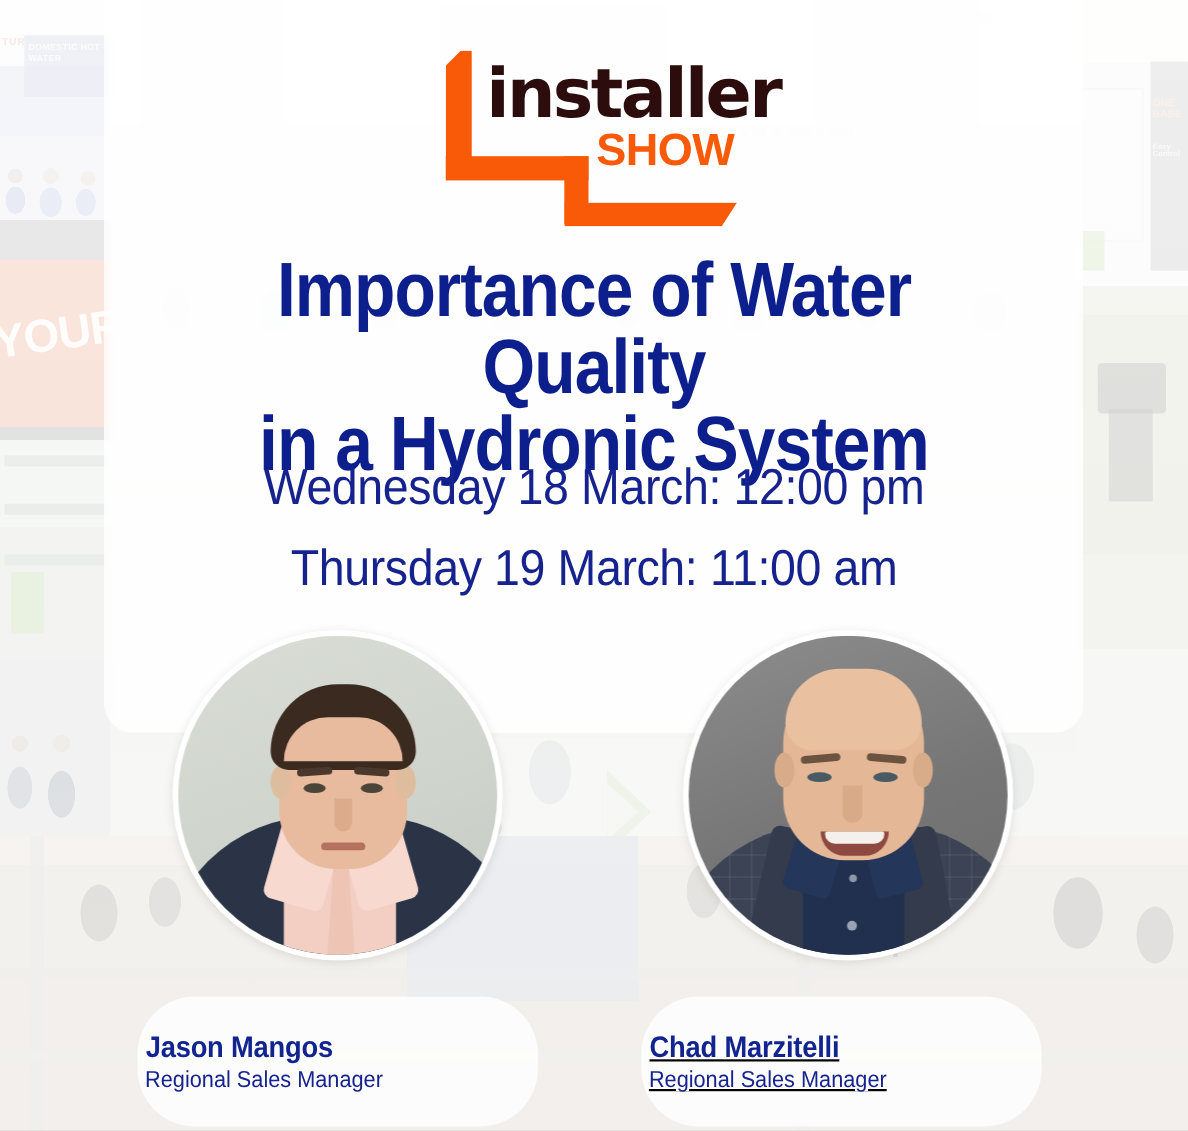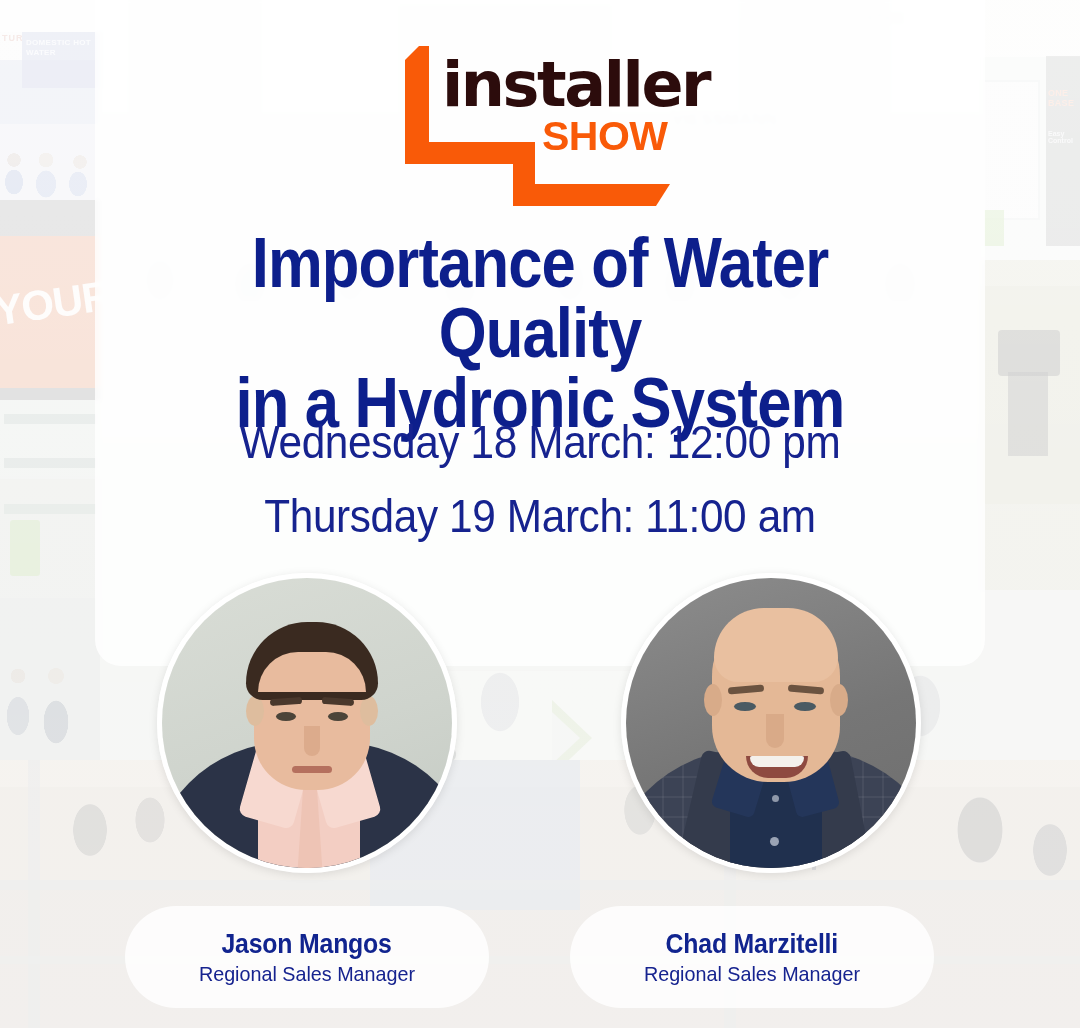--- a/index.html
+++ b/index.html
@@ -359,29 +359,29 @@
     background:#8e4a40; border-radius:0 0 32px 32px;
   }
   .ph-chad .teeth{
     position:absolute; left:124px; top:178px; width:54px; height:11px;
     background:#f4f1ec; border-radius:3px 3px 14px 14px;
   }
 
   
   .namecard{
     position:absolute;
-    width:364px; height:102px;
+    width:364px; height:118px;
     background:rgba(255,255,255,.82);
     border-radius:52px;
     display:flex; flex-direction:column;
-    align-items:center; justify-content:center;
+    align-items:flex-start; justify-content:center;
     gap:2px;
   }
   .nc-left { left:125px; top:906px; }
-  .nc-right{ left:570px; top:906px; }
+  .nc-right{ left:583px; top:906px;text-decoration:underline; }
 
   .nc-name{
     font-family:"Liberation Sans Narrow","Liberation Sans", sans-serif;
     font-weight:700;
     font-size:27px; line-height:30px;
     color:#11248f;
     letter-spacing:-.2px;
     transform:scaleX(.92);
   }
   .nc-role{

